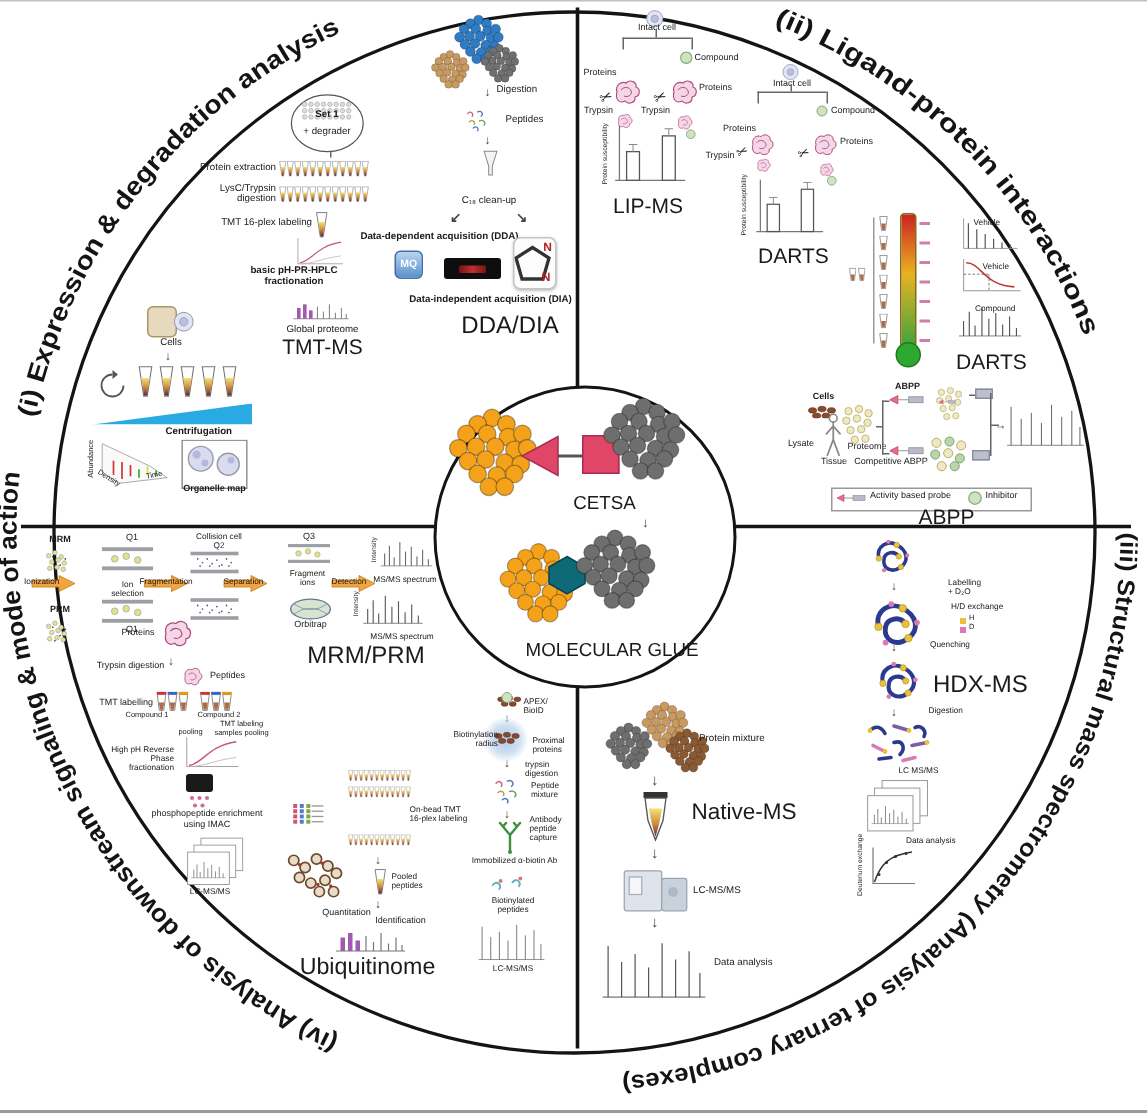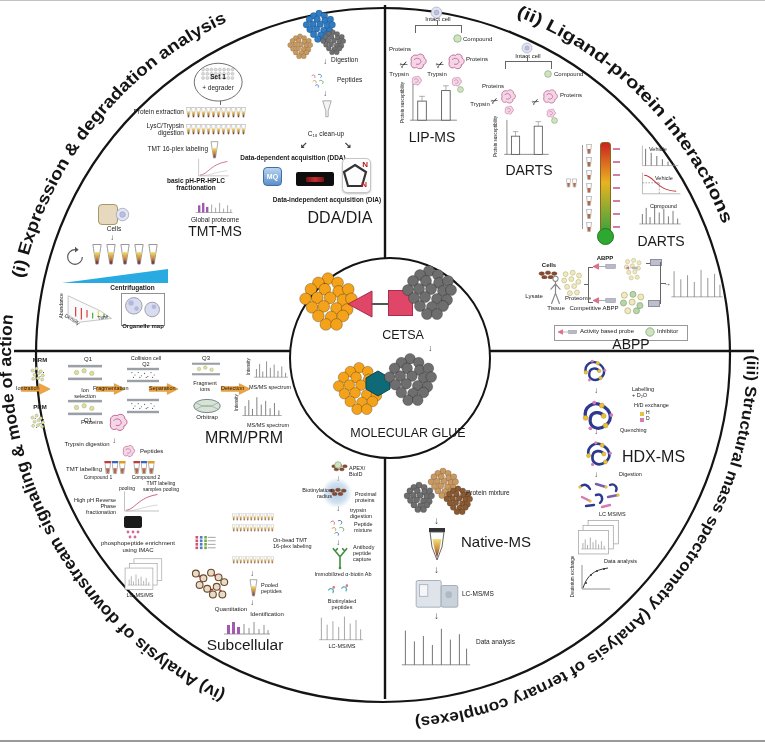--- a/index.html
+++ b/index.html
@@ -860,21 +860,21 @@
       <use href="#tube" width="9" height="18"></use>
     </svg>
 <span class="l la f55" style="left:261px;top:582px;width:30px">Pooled
 peptides</span>
 <span class="ar" style="left:250px;top:599px">↓</span>
 <span class="l f6" style="left:206px;top:606px;width:50px">Quantitation</span>
 <span class="l f6" style="left:240px;top:611px;width:54px">Identification</span>
 <svg class="ic" style="left:222px;top:617px" width="50" height="19">
       <use href="#specubi" width="50" height="19"></use>
     </svg>
-<span class="l b f155" style="left:195px;top:636px;width:100px">Subcellular</span>
+<span class="l b f155" style="left:195px;top:636px;width:100px">Ubiquitinome</span>
 
 <svg class="ic" style="left:331px;top:462px" width="17" height="10">
       <use href="#cellsbrown" width="17" height="10"></use>
     </svg>
 <svg class="ic" style="left:334px;top:461px" width="8" height="8">
       <use href="#compound" width="8" height="8"></use>
     </svg>
 <span class="l la f55" style="left:349px;top:465px;width:26px">APEX/
 BioID</span>
 <span class="ar" style="left:336px;top:475px">↓</span>

